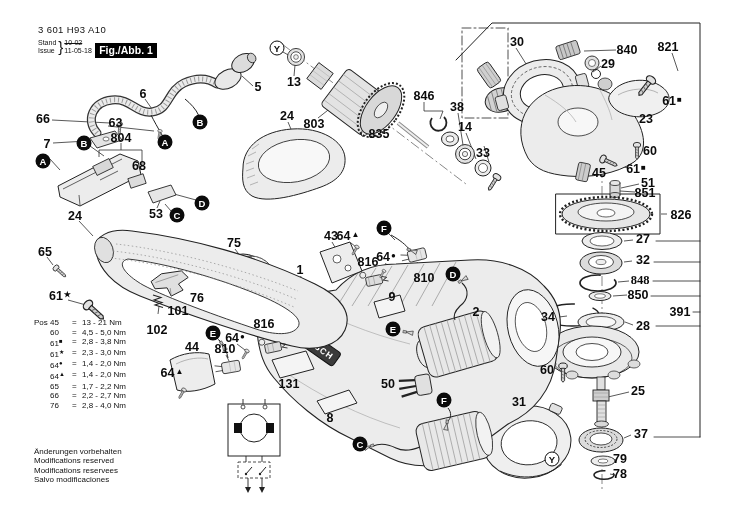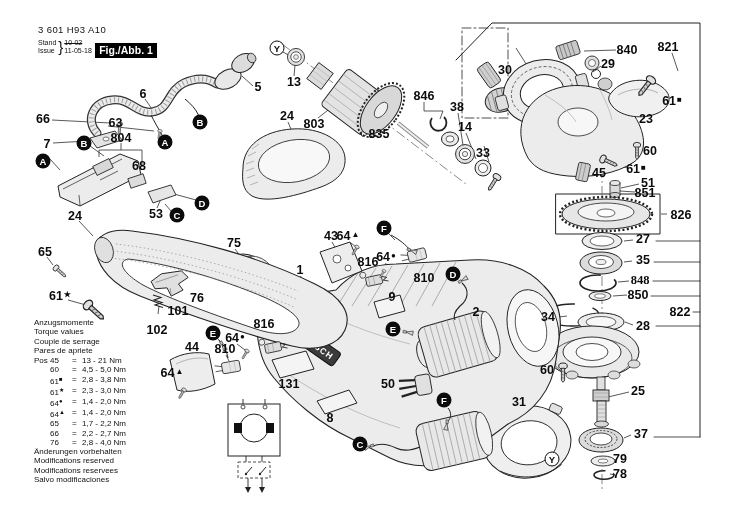--- a/index.html
+++ b/index.html
@@ -347,26 +347,20 @@
       <div class="brace">}</div>
       <div class="dates">
         <div class="old">10-02</div>
         <div>11-05-18</div>
       </div>
     </div>
   </div>
   <div id="figbox">Fig./Abb. 1</div>
 
   <div id="torque">
-    <div id="torque-titles">
-        <div>Anzugsmomente</div>
-        <div>Torque values</div>
-        <div>Couple de serrage</div>
-        <div>Pares de apriete</div>
-      </div>
     <div id="torque-rows">
         <div class="trow">
           <span>Pos</span>
           <span>45</span>
           <span>=</span>
           <span>13 - 21 Nm</span>
         </div>
         <div class="trow">
           <span></span>
           <span>60</span>
@@ -458,39 +452,39 @@
       <div class="plabel" style="left: 289px; top: 384px;">131</div>
       <div class="plabel" style="left: 330px; top: 418px;">8</div>
       <div class="plabel" style="left: 388px; top: 384px;">50</div>
       <div class="plabel" style="left: 294px; top: 82px;">13</div>
       <div class="plabel" style="left: 314px; top: 124px;">803</div>
       <div class="plabel" style="left: 379px; top: 134px;">835</div>
       <div class="plabel" style="left: 424px; top: 96px;">846</div>
       <div class="plabel" style="left: 457px; top: 107px;">38</div>
       <div class="plabel" style="left: 465px; top: 127px;">14</div>
       <div class="plabel" style="left: 483px; top: 153px;">33</div>
-      <div class="plabel" style="left: 505px; top: 42px; margin-top: 28px;">30</div>
+      <div class="plabel" style="left: 517px; top: 42px;">30</div>
       <div class="plabel" style="left: 627px; top: 50px; text-align: center;">840</div>
       <div class="plabel" style="left: 668px; top: 47px;">821</div>
       <div class="plabel" style="left: 608px; top: 64px;">29</div>
       <div class="plabel" style="left: 672px; top: 101px;">61<span class="mk">■</span></div>
       <div class="plabel" style="left: 646px; top: 119px;">23</div>
       <div class="plabel" style="left: 650px; top: 151px;">60</div>
       <div class="plabel" style="left: 636px; top: 169px;">61<span class="mk">■</span></div>
       <div class="plabel" style="left: 648px; top: 183px;">51</div>
       <div class="plabel" style="left: 645px; top: 193px;">851</div>
       <div class="plabel" style="left: 599px; top: 173px;">45</div>
       <div class="plabel" style="left: 681px; top: 215px;">826</div>
       <div class="plabel" style="left: 643px; top: 239px;">27</div>
-      <div class="plabel" style="left: 643px; top: 260px;">35</div>
+      <div class="plabel" style="left: 643px; top: 260px;">32</div>
       <div class="plabel" style="left: 640px; top: 280px; font-family: Liberation Serif, serif;">848</div>
       <div class="plabel" style="left: 638px; top: 295px;">850</div>
       <div class="plabel" style="left: 548px; top: 317px;">34</div>
       <div class="plabel" style="left: 643px; top: 326px;">28</div>
-      <div class="plabel" style="left: 680px; top: 312px;">822</div>
+      <div class="plabel" style="left: 680px; top: 312px;">391</div>
       <div class="plabel" style="left: 547px; top: 370px;">60</div>
       <div class="plabel" style="left: 638px; top: 391px;">25</div>
       <div class="plabel" style="left: 519px; top: 402px;">31</div>
       <div class="plabel" style="left: 641px; top: 434px;">37</div>
       <div class="plabel" style="left: 620px; top: 459px;">79</div>
       <div class="plabel" style="left: 620px; top: 474px;">78</div>
     </div>
   <div id="callouts">
       <div class="callout" style="left: 43px; top: 161px;">A</div>
       <div class="callout" style="left: 84px; top: 143px;">B</div>

